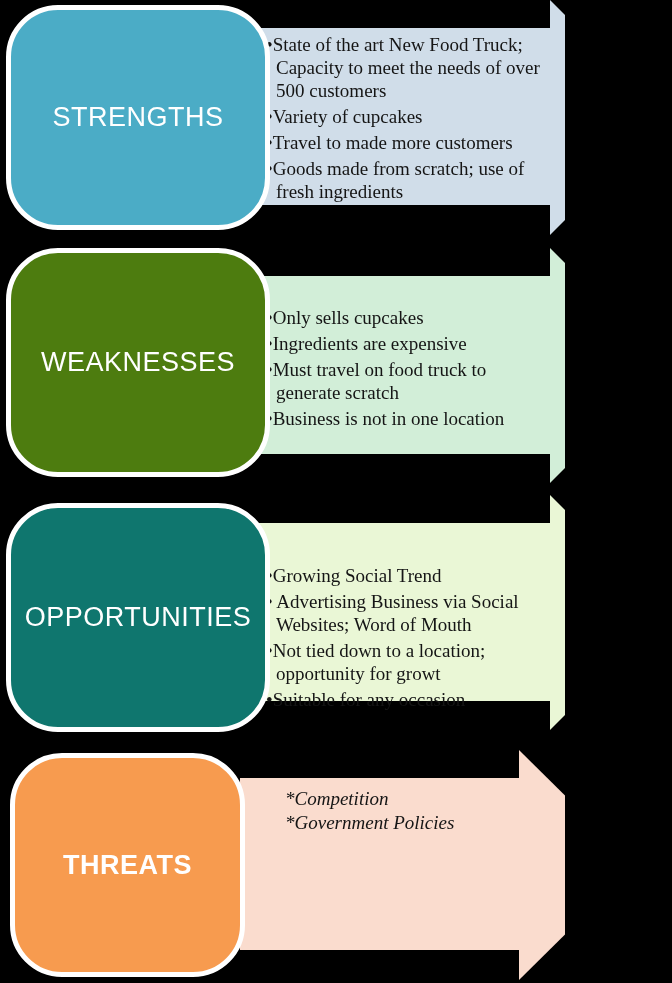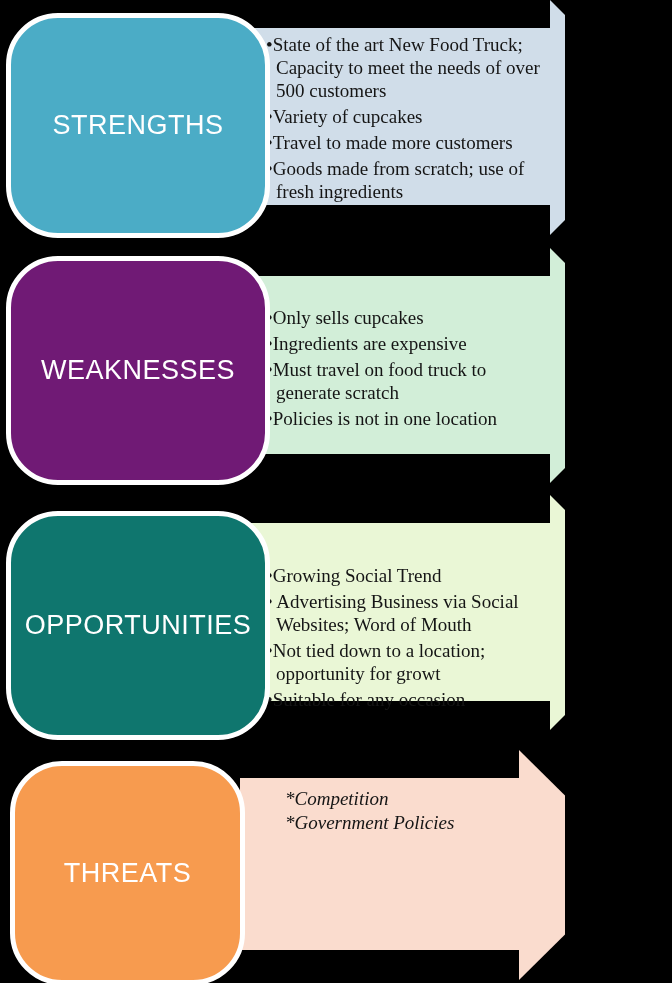--- a/index.html
+++ b/index.html
@@ -24,21 +24,20 @@
   }
   .swot-box {
     position: absolute;
     left: 6px;
     width: 254px;
     border: 5px solid #ffffff;
     border-radius: 52px;
     display: flex;
     align-items: center;
     justify-content: center;
-    margin-top: 8px;
   }
   .swot-label {
     color: #ffffff;
     font-family: "Liberation Sans", sans-serif;
     font-size: 27px;
     letter-spacing: 0.5px;
     white-space: nowrap;
   }
   ul.bullets {
     position: absolute;
@@ -66,21 +65,21 @@
   #box-1  { top: 248px; height: 219px; }
   #bul-1  { top: 306px; left: 266px; width: 282px; }
 
   #tail-2 { top: 523px; height: 178px; width: 310px; }
   #head-2 { top: 495px; height: 235px; left: 550px; width: 118px; }
   #box-2  { top: 503px; height: 219px; }
   #bul-2  { top: 564px; left: 266px; width: 284px; }
 
   #tail-3 { top: 778px; height: 172px; width: 279px; }
   #head-3 { top: 750px; height: 230px; left: 519px; width: 116px; }
-  #box-3  { top: 753px; height: 214px; left: 10px; width: 225px; }
+  #box-3  { top: 753px; height: 214px; left: 10px; width: 225px; font-weight: bold; }
   #bul-3  { top: 787px; left: 285px; width: 230px; font-style: italic; }
   #bul-3 li { padding-left: 0; text-indent: 0; margin-bottom: 1px; }
 </style>
 </head>
 <body>
 
 <div id="stage">
 
   <div id="tail-0" class="arrow-tail" style="background-color: rgb(208, 221, 233);"></div>
   <div id="head-0" class="arrow-head" style="background-color: rgb(208, 221, 233);"></div>
@@ -93,23 +92,23 @@
   <div id="box-0" class="swot-box" style="background-color: rgb(75, 172, 198);">
     <span class="swot-label">STRENGTHS</span>
   </div>
 
   <div id="tail-1" class="arrow-tail" style="background-color: rgb(210, 238, 216);"></div>
   <div id="head-1" class="arrow-head" style="background-color: rgb(210, 238, 216);"></div>
   <ul id="bul-1" class="bullets">
     <li><span class="marker">•</span><span>Only sells cupcakes</span></li>
     <li><span class="marker">•</span><span>Ingredients are expensive</span></li>
     <li><span class="marker">•</span><span>Must travel on food truck to generate scratch</span></li>
-    <li><span class="marker">•</span><span>Policies is not in one location</span></li>
+    <li><span class="marker">•</span><span>Business is not in one location</span></li>
   </ul>
-  <div id="box-1" class="swot-box" style="background-color: #701a75;">
+  <div id="box-1" class="swot-box" style="background-color: #4d7c0f;">
     <span class="swot-label">WEAKNESSES</span>
   </div>
 
   <div id="tail-2" class="arrow-tail" style="background-color: rgb(234, 247, 214);"></div>
   <div id="head-2" class="arrow-head" style="background-color: rgb(234, 247, 214);"></div>
   <ul id="bul-2" class="bullets">
     <li><span class="marker">•</span><span>Growing Social Trend</span></li>
     <li><span class="marker">•</span> <span>Advertising Business via Social Websites; Word of Mouth</span></li>
     <li><span class="marker">•</span><span>Not tied down to a location; opportunity for growt</span></li>
     <li><span class="marker">•</span><span>Suitable for any occasion</span></li>

